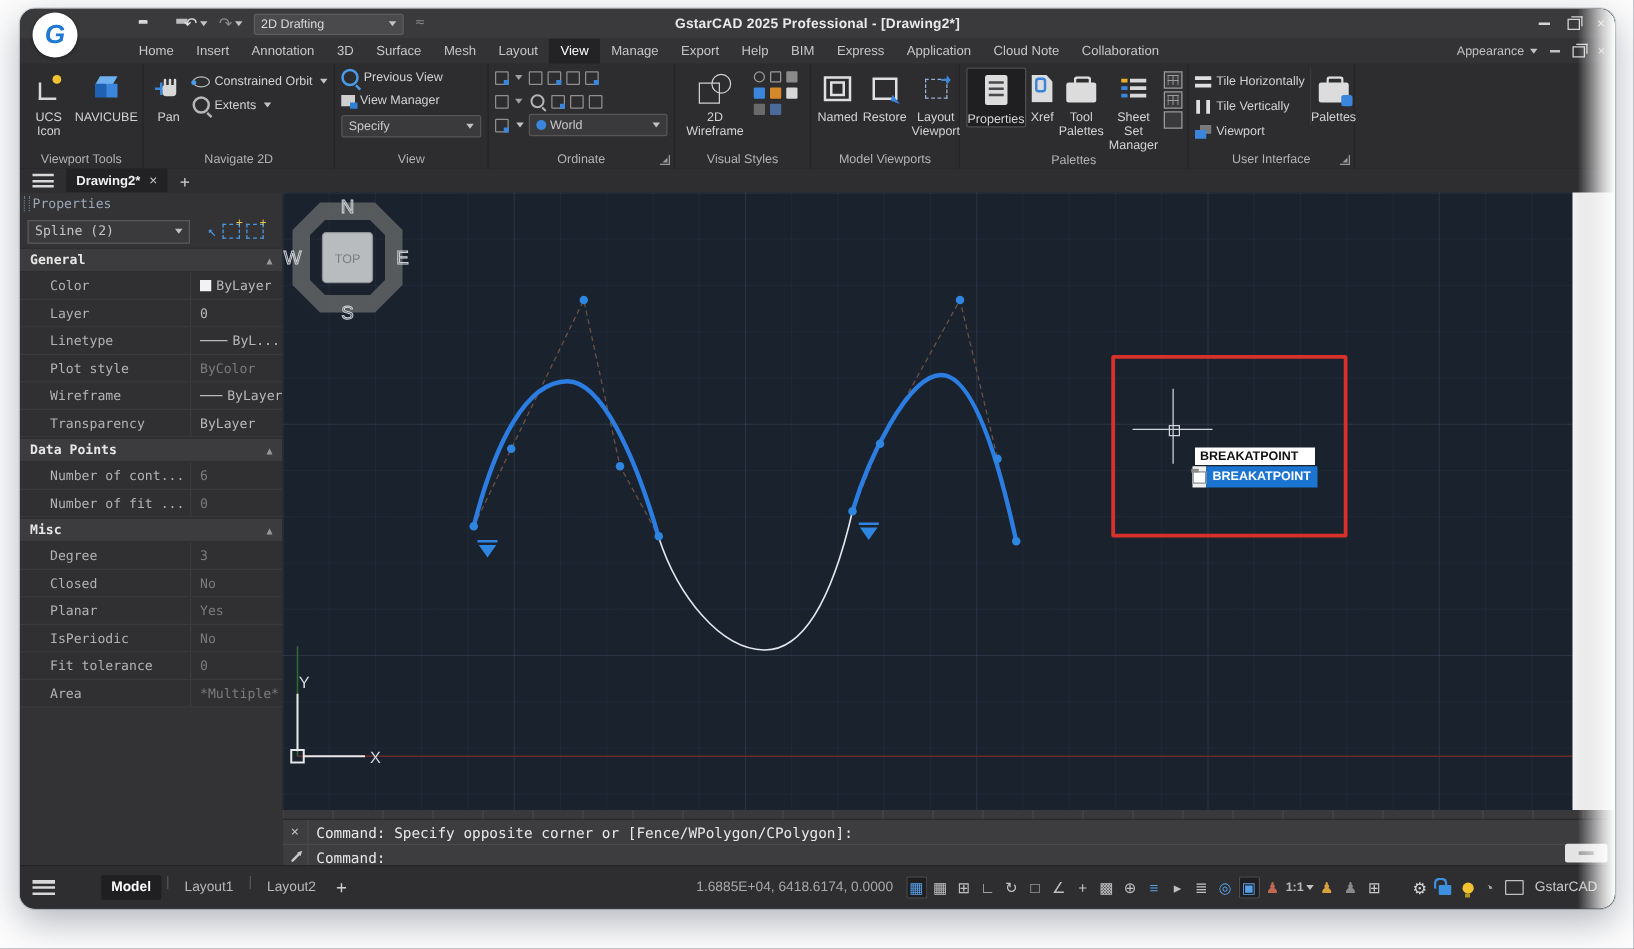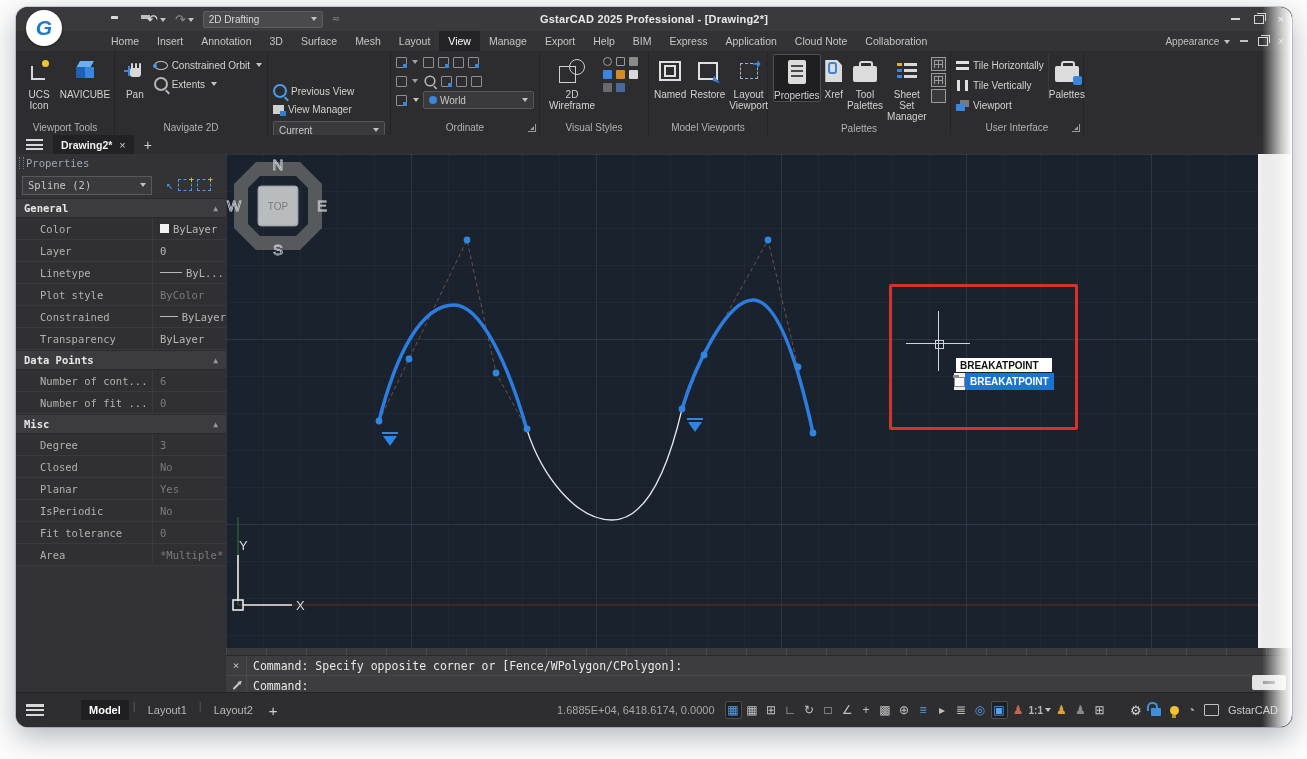--- a/index.html
+++ b/index.html
@@ -314,31 +314,31 @@
             <span class="mag gray"></span>
             <span>Extents</span>
             <span class="caret"></span>
           </div>
         </div>
       </div>
       <div class="rlabel">Navigate 2D</div>
     </div>
 
     <div class="rgroup" style="width:122px;">
-      <div class="rbody" style="flex-direction:column;gap:2px;align-items:stretch;margin-top:29px;">
+      <div class="rbody" style="flex-direction:column;gap:2px;align-items:stretch;">
         <div class="smallrow">
           <span class="mag"></span>
           <span>Previous View</span>
         </div>
         <div class="smallrow">
           <span class="vmgr"></span>
           <span>View Manager</span>
         </div>
         <div class="rsel" style="margin-top:2px;">
-          <span>Current</span>
+          <span>Specify</span>
           <span class="caret"></span>
         </div>
       </div>
       <div class="rlabel">View</div>
     </div>
 
     <div class="rgroup" style="width:148px;">
       <div class="rbody" style="flex-direction:column;gap:3px;align-items:stretch;">
         <div class="smallrow">
           <span class="tico b"></span>
@@ -533,21 +533,21 @@
             <span>ByL...</span>
           </span>
         </div>
         <div class="prow">
           <span class="plab">Plot style</span>
           <span class="pval dim">
             <span>ByColor</span>
           </span>
         </div>
         <div class="prow">
-          <span class="plab">Constrained</span>
+          <span class="plab">Wireframe</span>
           <span class="pval">
             <span class="lgr"></span>
             <span>ByLayer</span>
           </span>
         </div>
         <div class="prow">
           <span class="plab">Transparency</span>
           <span class="pval">
             <span>ByLayer</span>
           </span>

